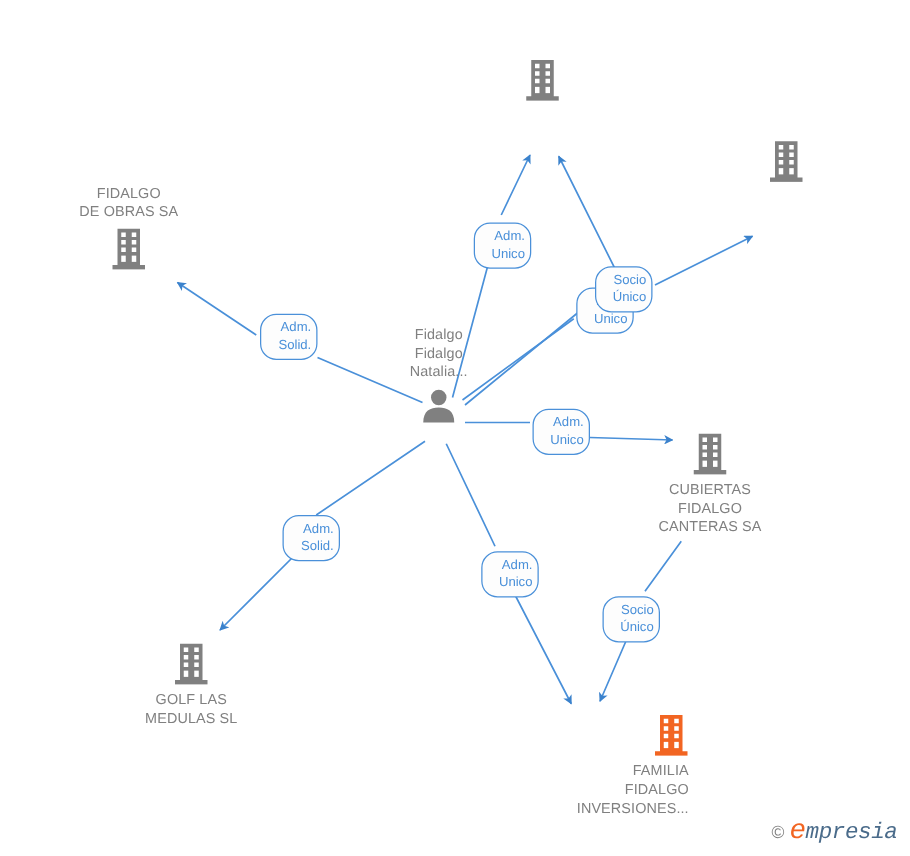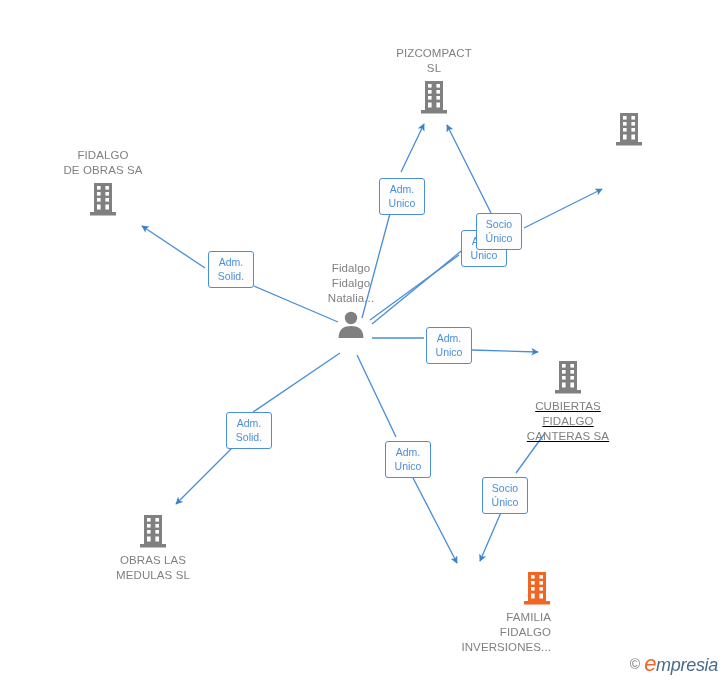--- a/index.html
+++ b/index.html
@@ -43,45 +43,45 @@
     white-space: pre-line;
   }
   .node.label-top .label { margin-bottom: 3px; }
   .node.label-bottom .label { margin-top: 4px; }
 
   .edge-label {
     position: absolute;
     box-sizing: border-box;
     background: #fdfdfd;
     border: 1.3px solid #4a90d9;
-    border-radius: 3px;
+    border-radius: 13px;
     color: #4a90d9;
     font-size: 10.5px;
     line-height: 14px;
-    text-align: center;
+    text-align: right;
     padding: 3px 4px 4px 4px;
     width: 46px;
     white-space: pre-line;
   }
   .watermark {
     position: absolute;
     right: 10px;
     bottom: 8px;
     display: flex;
     align-items: center;
     gap: 4px;
     font-size: 17px;
     color: #5b7a99;
   }
   .watermark .c-mark {
     font-size: 14px;
     color: #7d7d7d;
   }
   .watermark .wm-text {
-    font-family: Liberation Sans, sans-serif;
+    font-family: Liberation Mono, monospace;
     font-style: italic;
     font-size: 18px;
     color: #4a6b8a;
     letter-spacing: -0.3px;
   }
   .watermark .wm-text .e {
     color: #f26522;
     font-size: 22px;
   }
 </style>
@@ -110,22 +110,20 @@
 
       <path d="M 340 353 L 253 412 M 236 444 L 176 504"></path>
 
       <path d="M 357 355 L 396 437 M 411 474 L 457 563"></path>
 
       <path d="M 545 433 L 516 473 M 502 510 L 480 561"></path>
     </g>
   </svg>
 
   <div class="node label-top" style="left:434px; top:46px;">
-    <span class="label">PIZCOMPACT
-SL</span>
     <span class="icon">
       <svg width="28" height="36" viewBox="0 0 28 36">
         <rect x="5" y="2" width="18" height="30" fill="#808080"></rect>
         <rect x="1" y="31" width="26" height="3.5" fill="#808080"></rect>
         <g fill="#ffffff">
           <rect x="8" y="5" width="3.6" height="3.6"></rect>
           <rect x="16.4" y="5" width="3.6" height="3.6"></rect>
           <rect x="8" y="11" width="3.6" height="3.6"></rect>
           <rect x="16.4" y="11" width="3.6" height="3.6"></rect>
           <rect x="8" y="17" width="3.6" height="3.6"></rect>
@@ -170,21 +168,21 @@
           <rect x="16.4" y="11" width="3.6" height="3.6"></rect>
           <rect x="8" y="17" width="3.6" height="3.6"></rect>
           <rect x="16.4" y="17" width="3.6" height="3.6"></rect>
           <rect x="8" y="23.5" width="3.6" height="5"></rect>
           <rect x="16.4" y="23.5" width="3.6" height="5"></rect>
         </g>
       </svg>
     </span>
   </div>
 
-  <div class="node label-bottom" style="left:568px; top:359px;text-decoration:underline;">
+  <div class="node label-bottom" style="left:568px; top:345px;">
     <span class="icon">
       <svg width="28" height="36" viewBox="0 0 28 36">
         <rect x="5" y="2" width="18" height="30" fill="#808080"></rect>
         <rect x="1" y="31" width="26" height="3.5" fill="#808080"></rect>
         <g fill="#ffffff">
           <rect x="8" y="5" width="3.6" height="3.6"></rect>
           <rect x="16.4" y="5" width="3.6" height="3.6"></rect>
           <rect x="8" y="11" width="3.6" height="3.6"></rect>
           <rect x="16.4" y="11" width="3.6" height="3.6"></rect>
           <rect x="8" y="17" width="3.6" height="3.6"></rect>
@@ -209,21 +207,21 @@
           <rect x="16.4" y="5" width="3.6" height="3.6"></rect>
           <rect x="8" y="11" width="3.6" height="3.6"></rect>
           <rect x="16.4" y="11" width="3.6" height="3.6"></rect>
           <rect x="8" y="17" width="3.6" height="3.6"></rect>
           <rect x="16.4" y="17" width="3.6" height="3.6"></rect>
           <rect x="8" y="23.5" width="3.6" height="5"></rect>
           <rect x="16.4" y="23.5" width="3.6" height="5"></rect>
         </g>
       </svg>
     </span>
-    <span class="label">OBRAS LAS
+    <span class="label">GOLF LAS
 MEDULAS  SL</span>
   </div>
 
   <div class="node label-bottom" style="left:471px; top:570px;text-align:right;">
     <span class="icon">
       <svg width="28" height="36" viewBox="0 0 28 36">
         <rect x="5" y="2" width="18" height="30" fill="#f26522"></rect>
         <rect x="1" y="31" width="26" height="3.5" fill="#f26522"></rect>
         <g fill="#ffffff">
           <rect x="8" y="5" width="3.6" height="3.6"></rect>

